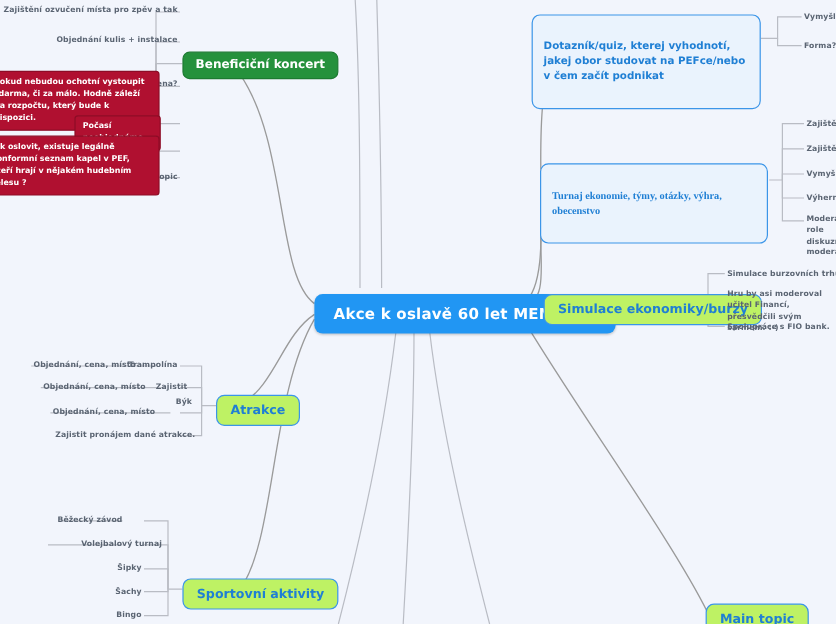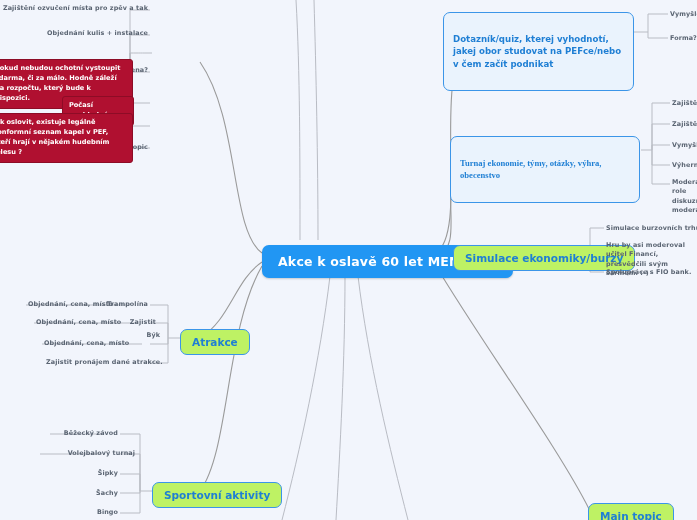--- a/index.html
+++ b/index.html
@@ -112,20 +112,21 @@
     <path class="thin" d="M140 491 L 140 454 L 120 454"></path>
     <path class="thin" d="M140 491 L 140 474 L 120 474"></path>
     <path class="thin" d="M140 491 L 140 493 L 120 493"></path>
     <path class="thin" d="M140 491 L 140 513 L 120 513"></path>
     <path class="thin" d="M102 434 L 50 434"></path>
     <path class="thin" d="M102 454 L 40 454"></path>
   </svg>
 
   <div class="node central" style="left:262px;top:245px;">Akce k oslavě 60 let MENDELU</div>
 
+  <div class="node green" style="left:152px;top:43px;">Beneficiční koncert</div>
 
   <div class="node sub r" style="left:-40px;top:4px;width:190px;">Zajištění ozvučení místa pro zpěv a tak</div>
   <div class="node sub r" style="left:-10px;top:29px;width:160px;">Objednání kulis + instalace</div>
   <div class="node sub r" style="left:-10px;top:66px;width:160px;">Jaká hudební skupina? Cena?</div>
   <div class="node sub r" style="left:30px;top:143px;width:120px;">Subtopic</div>
 
   <div class="node rednote" style="left:-12px;top:59px;width:145px;">Pokud nebudou ochotní vystoupit zdarma, či za málo. Hodně záleží na rozpočtu, který bude k dispozici.</div>
   <div class="node rednote" style="left:62px;top:96px;width:72px;">Počasí neobjednáme...</div>
   <div class="node rednote" style="left:-14px;top:113px;width:147px;">Jak oslovit, existuje legálně konformní seznam kapel v PEF, kteří hrají v nějakém hudebním tělesu ?</div>
 
@@ -148,21 +149,21 @@
   <div class="node topic" style="left:180px;top:329px;">Atrakce</div>
   <div class="node sub r" style="left:90px;top:300px;width:60px;">Trampolína</div>
   <div class="node sub r" style="left:98px;top:318px;width:60px;">Zajistit</div>
   <div class="node sub r" style="left:102px;top:331px;width:60px;">Býk</div>
   <div class="node sub" style="left:26px;top:300px;width:90px;">Objednání, cena, místo</div>
   <div class="node sub" style="left:34px;top:318px;width:90px;">Objednání, cena, místo</div>
   <div class="node sub" style="left:42px;top:339px;width:90px;">Objednání, cena, místo</div>
   <div class="node sub r" style="left:44px;top:358px;width:106px;">Zajistit pronájem dané atrakce.</div>
 
   <div class="node topic" style="left:152px;top:482px;">Sportovní aktivity</div>
-  <div class="node sub r" style="left:50px;top:429px;width:70px;">Běžecký závod</div>
+  <div class="node sub r" style="left:34px;top:429px;width:70px;">Běžecký závod</div>
   <div class="node sub r" style="left:57px;top:449px;width:80px;">Volejbalový turnaj</div>
   <div class="node sub r" style="left:60px;top:469px;width:60px;">Šipky</div>
   <div class="node sub r" style="left:60px;top:489px;width:60px;">Šachy</div>
   <div class="node sub r" style="left:60px;top:508px;width:60px;">Bingo</div>
 
   <div class="node topic" style="left:588px;top:503px;">Main topic</div>
 
 </div>
 
 </body></html>

